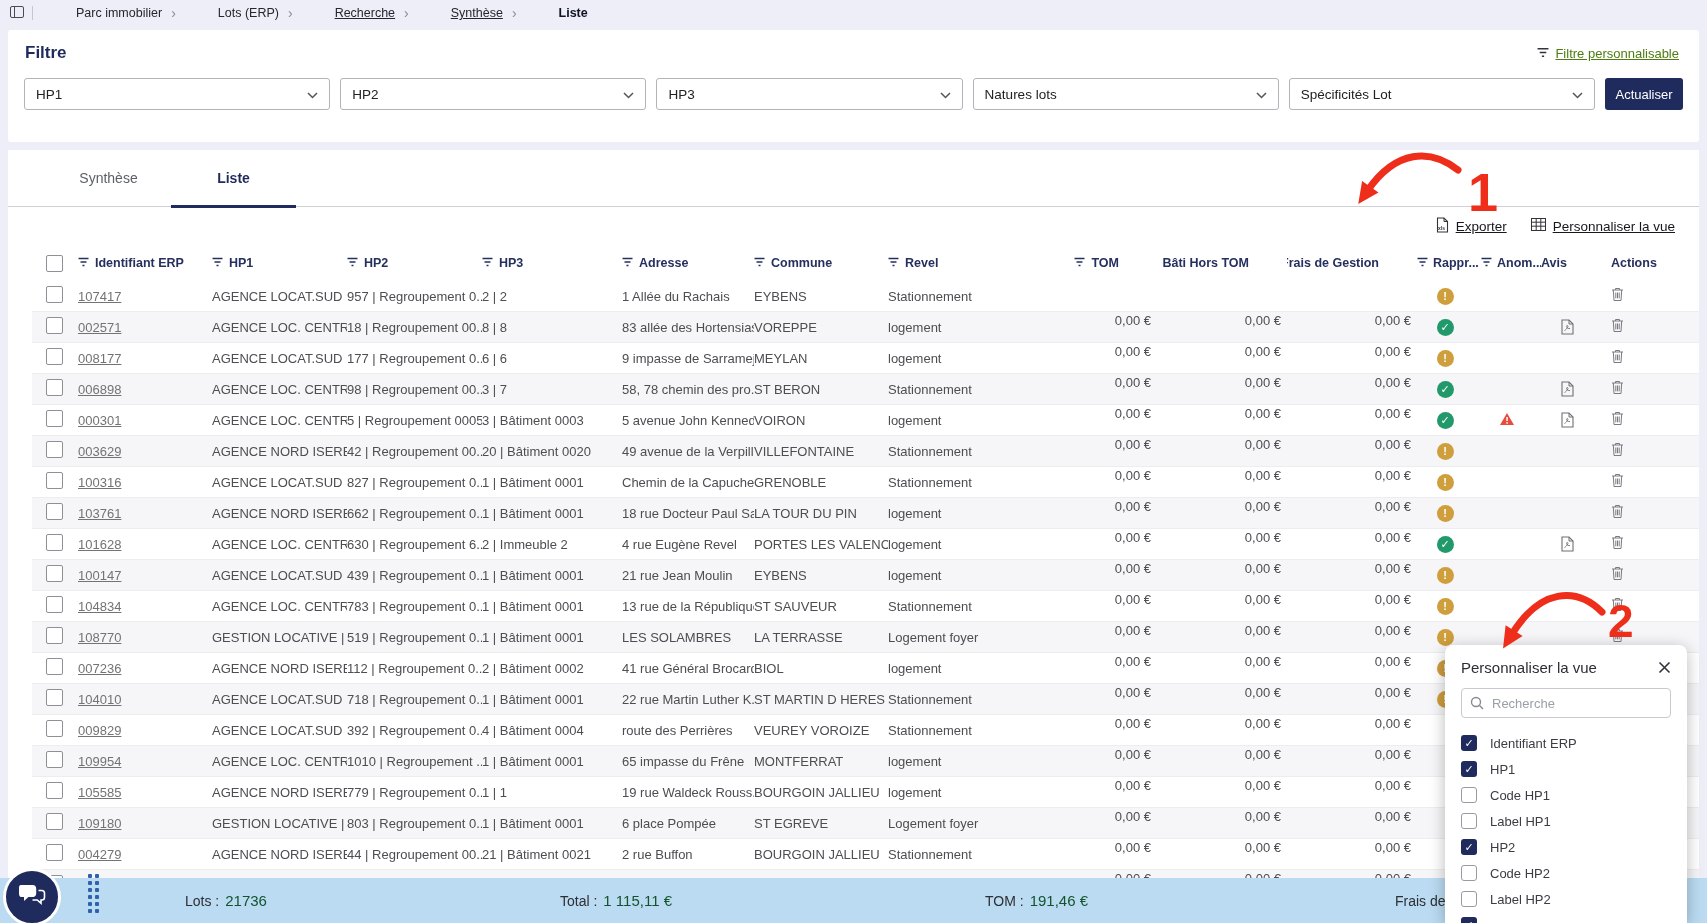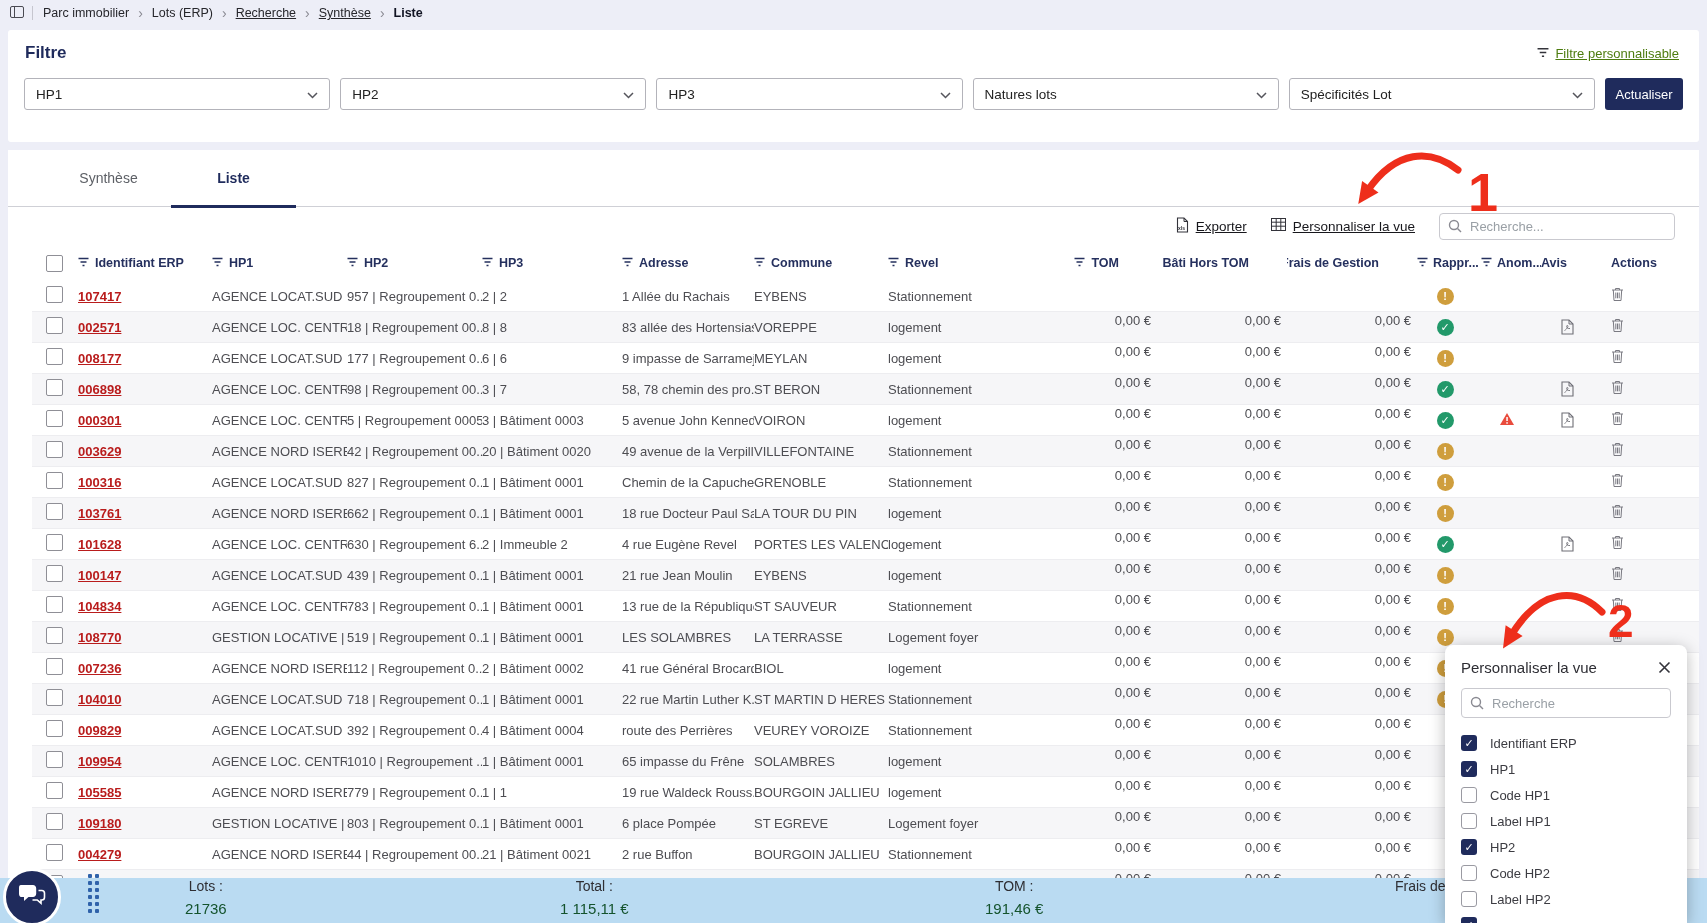--- a/index.html
+++ b/index.html
@@ -1,21 +1,21 @@
 <!DOCTYPE html>
 <html><head>
 <meta charset="utf-8">
 <style>
   html,body{margin:0;padding:0;}
   body{width:1707px;height:923px;position:relative;overflow:hidden;background:#edeef7;
        font-family:"Liberation Sans","DejaVu Sans",sans-serif;-webkit-font-smoothing:antialiased;}
   
   .topbar{height:26px;display:flex;align-items:center;padding-left:10px;font-size:12.5px;color:#26262b;}
   .topbar .pipe{width:1px;height:14px;background:#c6c6cf;margin:0 10px 0 8px;}
-  .crumb{white-space:nowrap;}
+  .crumb{white-space:nowrap;margin-left:33px;}
   .crumb.link{text-decoration:underline;cursor:pointer;}
   .crumb.current{font-weight:bold;color:#101322;}
   .sep{color:#8a8a93;margin:0 9px;font-size:14px;}
   
   .filter-card{position:absolute;top:30px;left:8px;right:8px;height:112px;background:#fff;border-radius:3px;}
   .filter-title{position:absolute;top:13px;left:17px;font-size:17px;font-weight:bold;color:#1f2b5c;}
   .custom-filter{position:absolute;top:16px;right:20px;font-size:13px;color:#4d7c0f;text-decoration:underline;
                  display:flex;align-items:center;gap:6px;cursor:pointer;}
   .filter-row{position:absolute;left:16px;right:16px;top:48px;display:flex;gap:10px;}
   .select{flex:1;height:30px;border:1px solid #b3b3ba;border-radius:3px;background:#fff;display:flex;
@@ -44,29 +44,29 @@
   .c0{width:46px;padding-left:14px;}
   .c1{width:134px;}.c2{width:135px;}.c3{width:135px;}.c4{width:140px;}.c5{width:132px;}
   .c6{width:134px;}.c7{width:119px;}
   .c8{width:150px;align-items:flex-end;}.c9{width:130px;}.c10{width:130px;}
   .c11{width:64px;}.c12{width:60px;}.c13{width:60px;}.c14{width:76px;padding-left:10px;}
   .num{text-align:right;padding-right:6px;margin-top:48px;}
   .th.c8,.th.c9,.th.c10{justify-content:flex-end;padding-right:38px;}
   .th.c11,.th.c12{gap:5px;}
   .ctr{display:flex;justify-content:center;align-items:center;}
   .cb{display:inline-block;width:15px;height:15px;border:1.5px solid #8f8f96;border-radius:2px;background:#fff;cursor:pointer;}
-  .idlink{color:#b91c1c;text-decoration:underline;cursor:pointer;font-weight:bold;}
+  .idlink{color:#737373;text-decoration:underline;cursor:pointer;}
   .st{display:inline-flex;width:17px;height:17px;border-radius:50%;color:#fff;font-size:11px;font-weight:bold;
       align-items:center;justify-content:center;}
   .ok{background:#22996a;}
   .warn{background:#cf9e3d;}
   .iconbtn{display:inline-flex;cursor:pointer;}
   
   .footer-bar{position:absolute;left:0;right:0;top:878px;height:45px;background:#badbf2;z-index:30;}
-  .stat{position:absolute;top:0;height:45px;display:flex;align-items:center;gap:6px;font-size:14px;color:#2e2e33;flex-direction:column;}
+  .stat{position:absolute;top:0;height:45px;display:flex;align-items:center;gap:6px;font-size:14px;color:#2e2e33;}
   .stat .sv{font-weight:normal;font-size:15px;color:#14532d;}
   .s-lots{left:185px;}.s-total{left:560px;}.s-tom{left:985px;}.s-frais{left:1395px;}
   .chat-fab{position:absolute;left:3px;top:868px;width:52px;height:52px;border-radius:50%;background:#1f2b5c;
             border:3px solid #fff;z-index:40;display:flex;align-items:center;justify-content:center;cursor:pointer;}
   .drag-dots{position:absolute;left:88px;top:874px;z-index:40;display:grid;grid-template-columns:repeat(2,4px);
              grid-auto-rows:4px;gap:3px;cursor:grab;}
   .drag-dots i{background:#2f62aa;border-radius:1px;}
   
   .popup{position:absolute;left:1445px;top:645px;width:242px;bottom:0;background:#fff;border-radius:8px 8px 0 0;
          box-shadow:0 3px 16px rgba(0,0,0,.28);z-index:50;padding:14px 16px;box-sizing:border-box;overflow:hidden;}
@@ -169,27 +169,20 @@
           </svg></span>
       <span>Exporter</span>
     </span>
     <span class="tool-link">
       <span class="ic"><svg width="15" height="13" viewBox="0 0 15 13">
             <rect x="0.5" y="0.5" width="14" height="12" fill="none" stroke="#33333a"></rect>
             <path d="M0.5 4.2h14M0.5 8.2h14M5.2 0.5v12M9.8 0.5v12" stroke="#33333a" fill="none"></path>
           </svg></span>
       <span>Personnaliser la vue</span>
     </span>
-    <span class="searchbox">
-      <span class="mag ic"><svg width="14" height="14" viewBox="0 0 14 14">
-            <circle cx="6" cy="6" r="4.5" fill="none" stroke="#8a8a92" stroke-width="1.4"></circle>
-            <path d="M9.5 9.5L13 13" stroke="#8a8a92" stroke-width="1.4"></path>
-          </svg></span>
-      <input placeholder="Recherche..." style="">
-    </span>
   </div>
   <div class="table">
     <div class="thead" id="thead">
         <div class="th c0">
           <span class="cb"></span>
         </div>
         <div class="th c1">
           <span><svg width="11" height="10" viewBox="0 0 11 10">
               <path d="M0.5 1.5h10M2.5 5h6M4.5 8.5h2" stroke="#25305e" stroke-width="1.3" fill="none"></path>
             </svg></span>
@@ -644,21 +637,21 @@
                 </svg></span>
             </span></div>
         </div>
         <div class="tr">
           <div class="td c0"><span class="cb"></span></div>
           <div class="td c1"><a class="idlink">109954</a></div>
           <div class="td c2"><span>AGENCE LOC. CENTR...</span></div>
           <div class="td c3"><span>1010 | Regroupement ...</span></div>
           <div class="td c4"><span>1 | Bâtiment 0001</span></div>
           <div class="td c5"><span>65 impasse du Frêne</span></div>
-          <div class="td c6"><span>SOLAMBRES</span></div>
+          <div class="td c6"><span>MONTFERRAT</span></div>
           <div class="td c7"><span>logement</span></div>
           <div class="td num c8"><span>0,00 €</span></div>
           <div class="td num c9"><span>0,00 €</span></div>
           <div class="td num c10"><span>0,00 €</span></div>
           <div class="td ctr c11"></div>
           <div class="td ctr c12"></div>
           <div class="td ctr c13"></div>
           <div class="td c14"><span class="iconbtn">
               <span><svg width="13" height="15" viewBox="0 0 13 15">
                   <path d="M1 3h11M4.5 3V1.5h4V3M2.3 3l.7 10.5h7l.7-10.5M4.8 5.5v5.8M6.5 5.5v5.8M8.2 5.5v5.8" stroke="#7a7a82" fill="none" stroke-width="1"></path>

